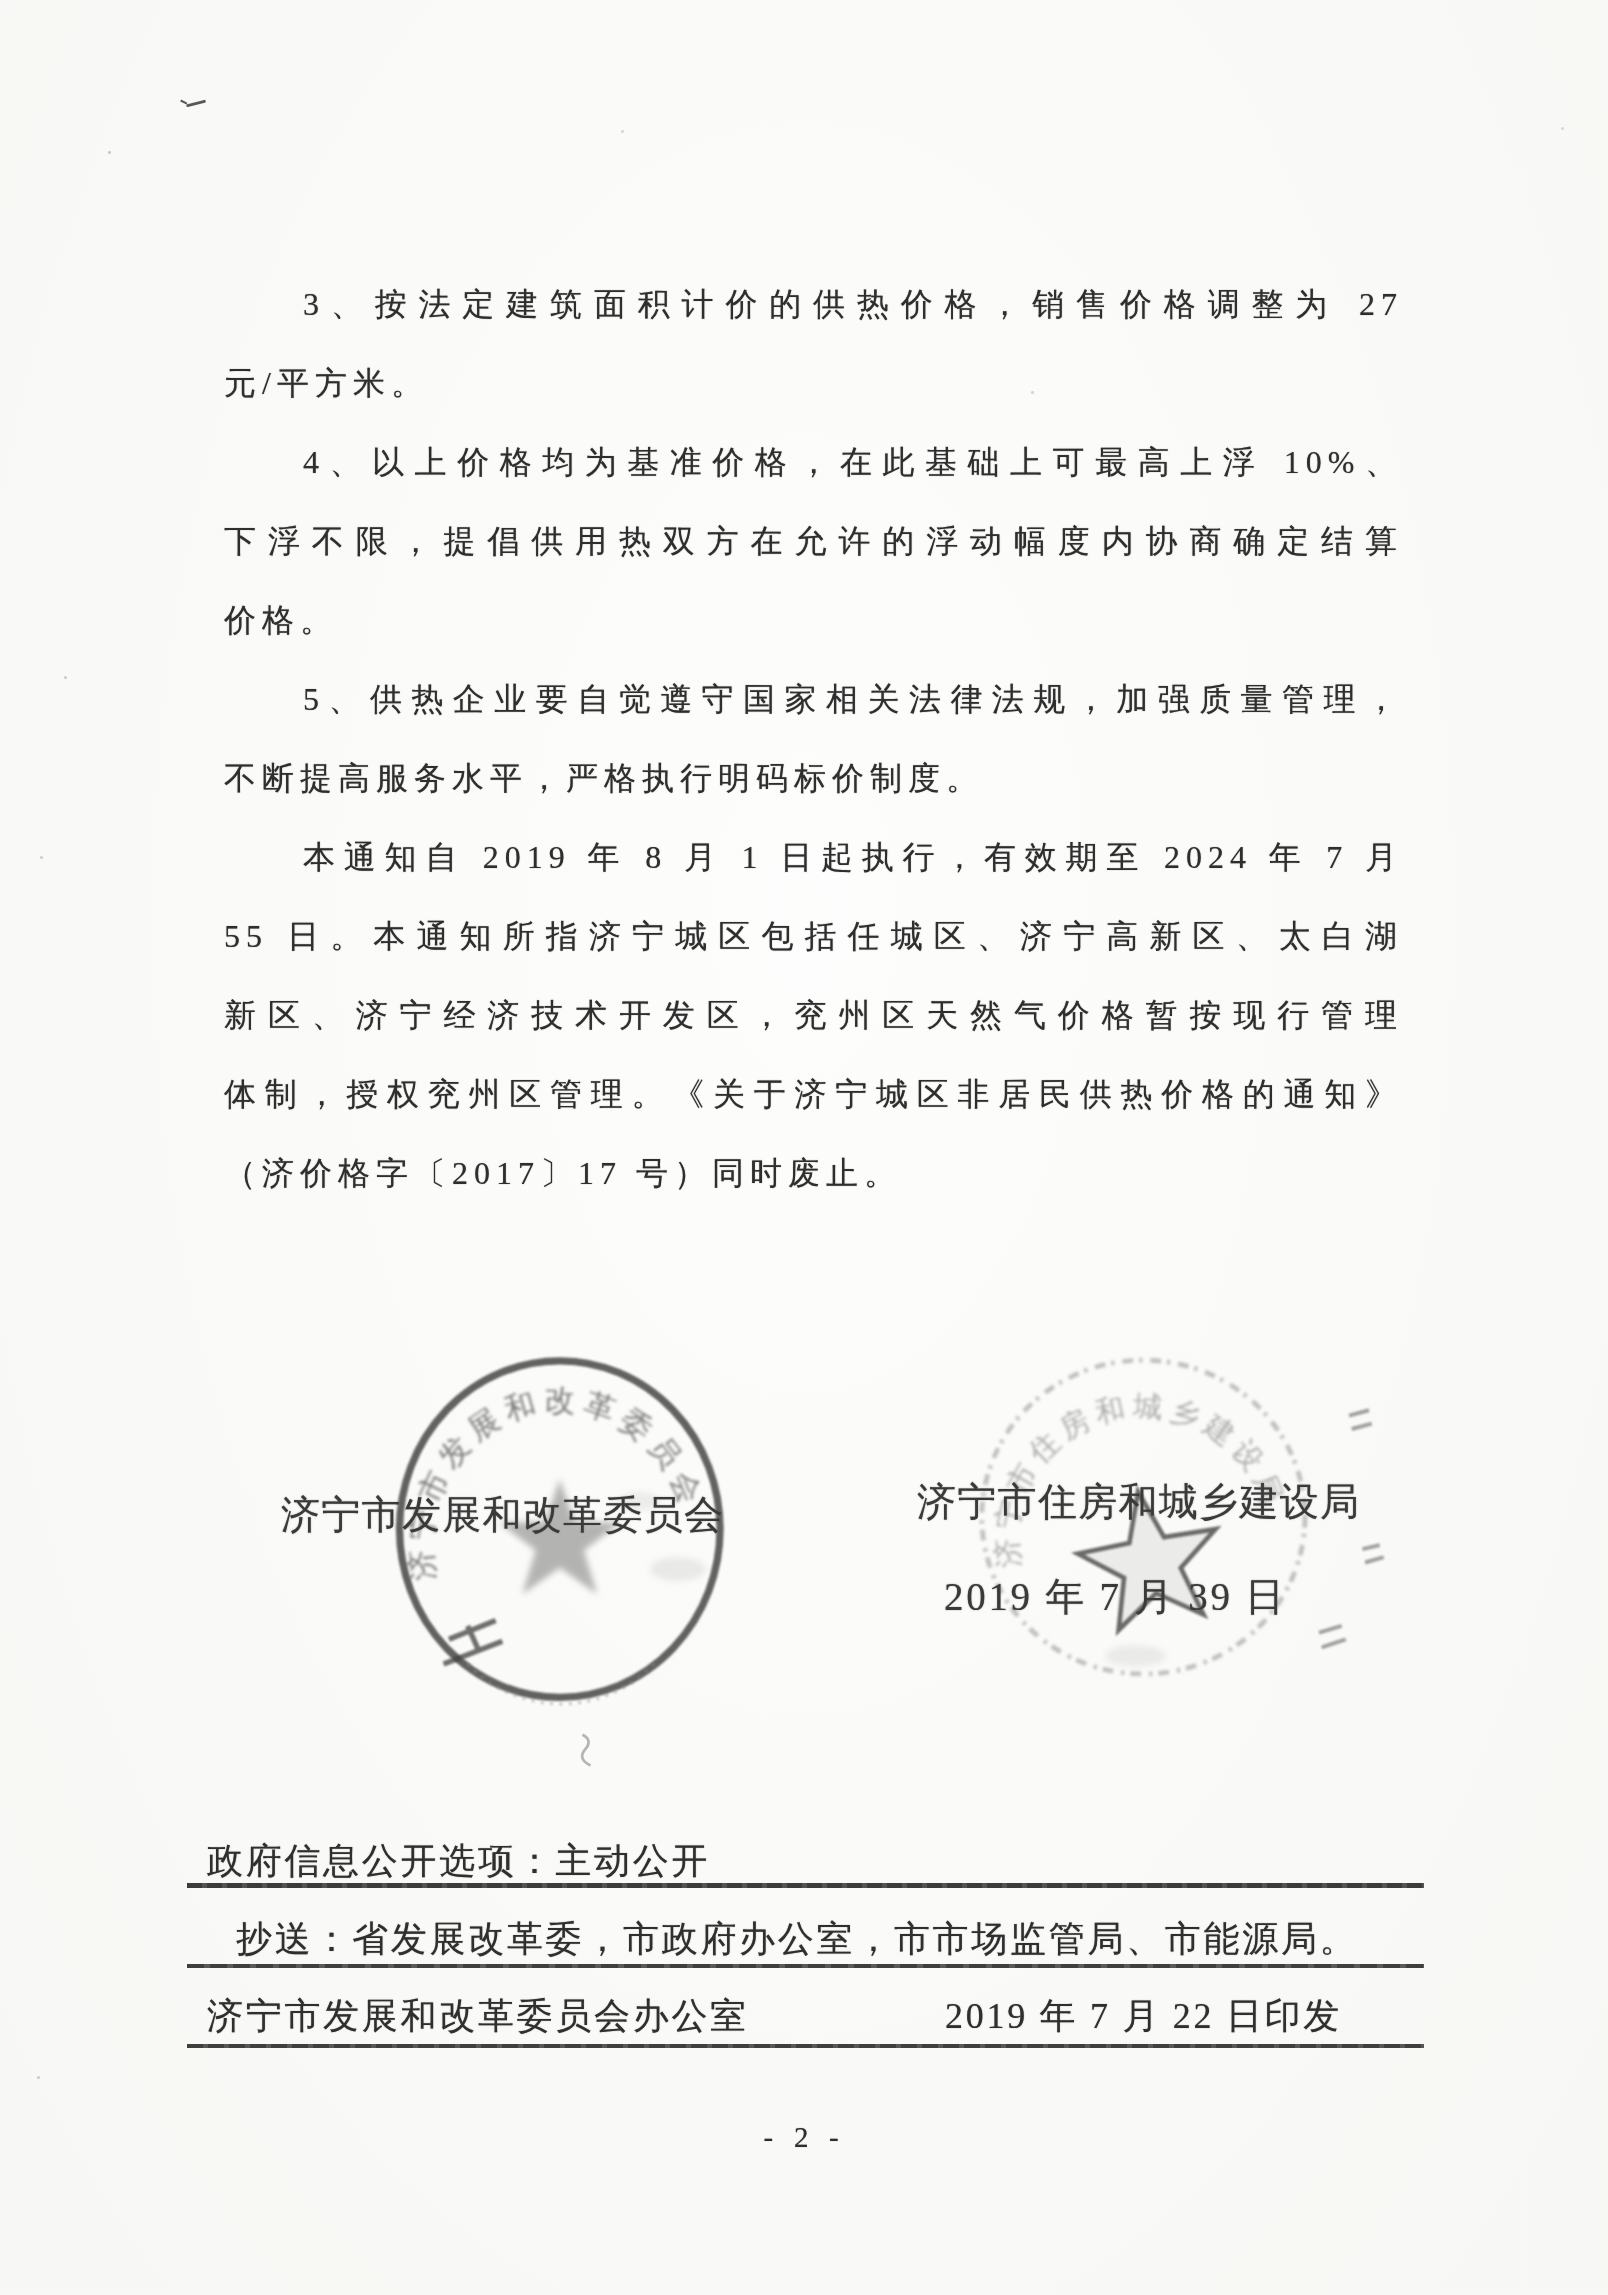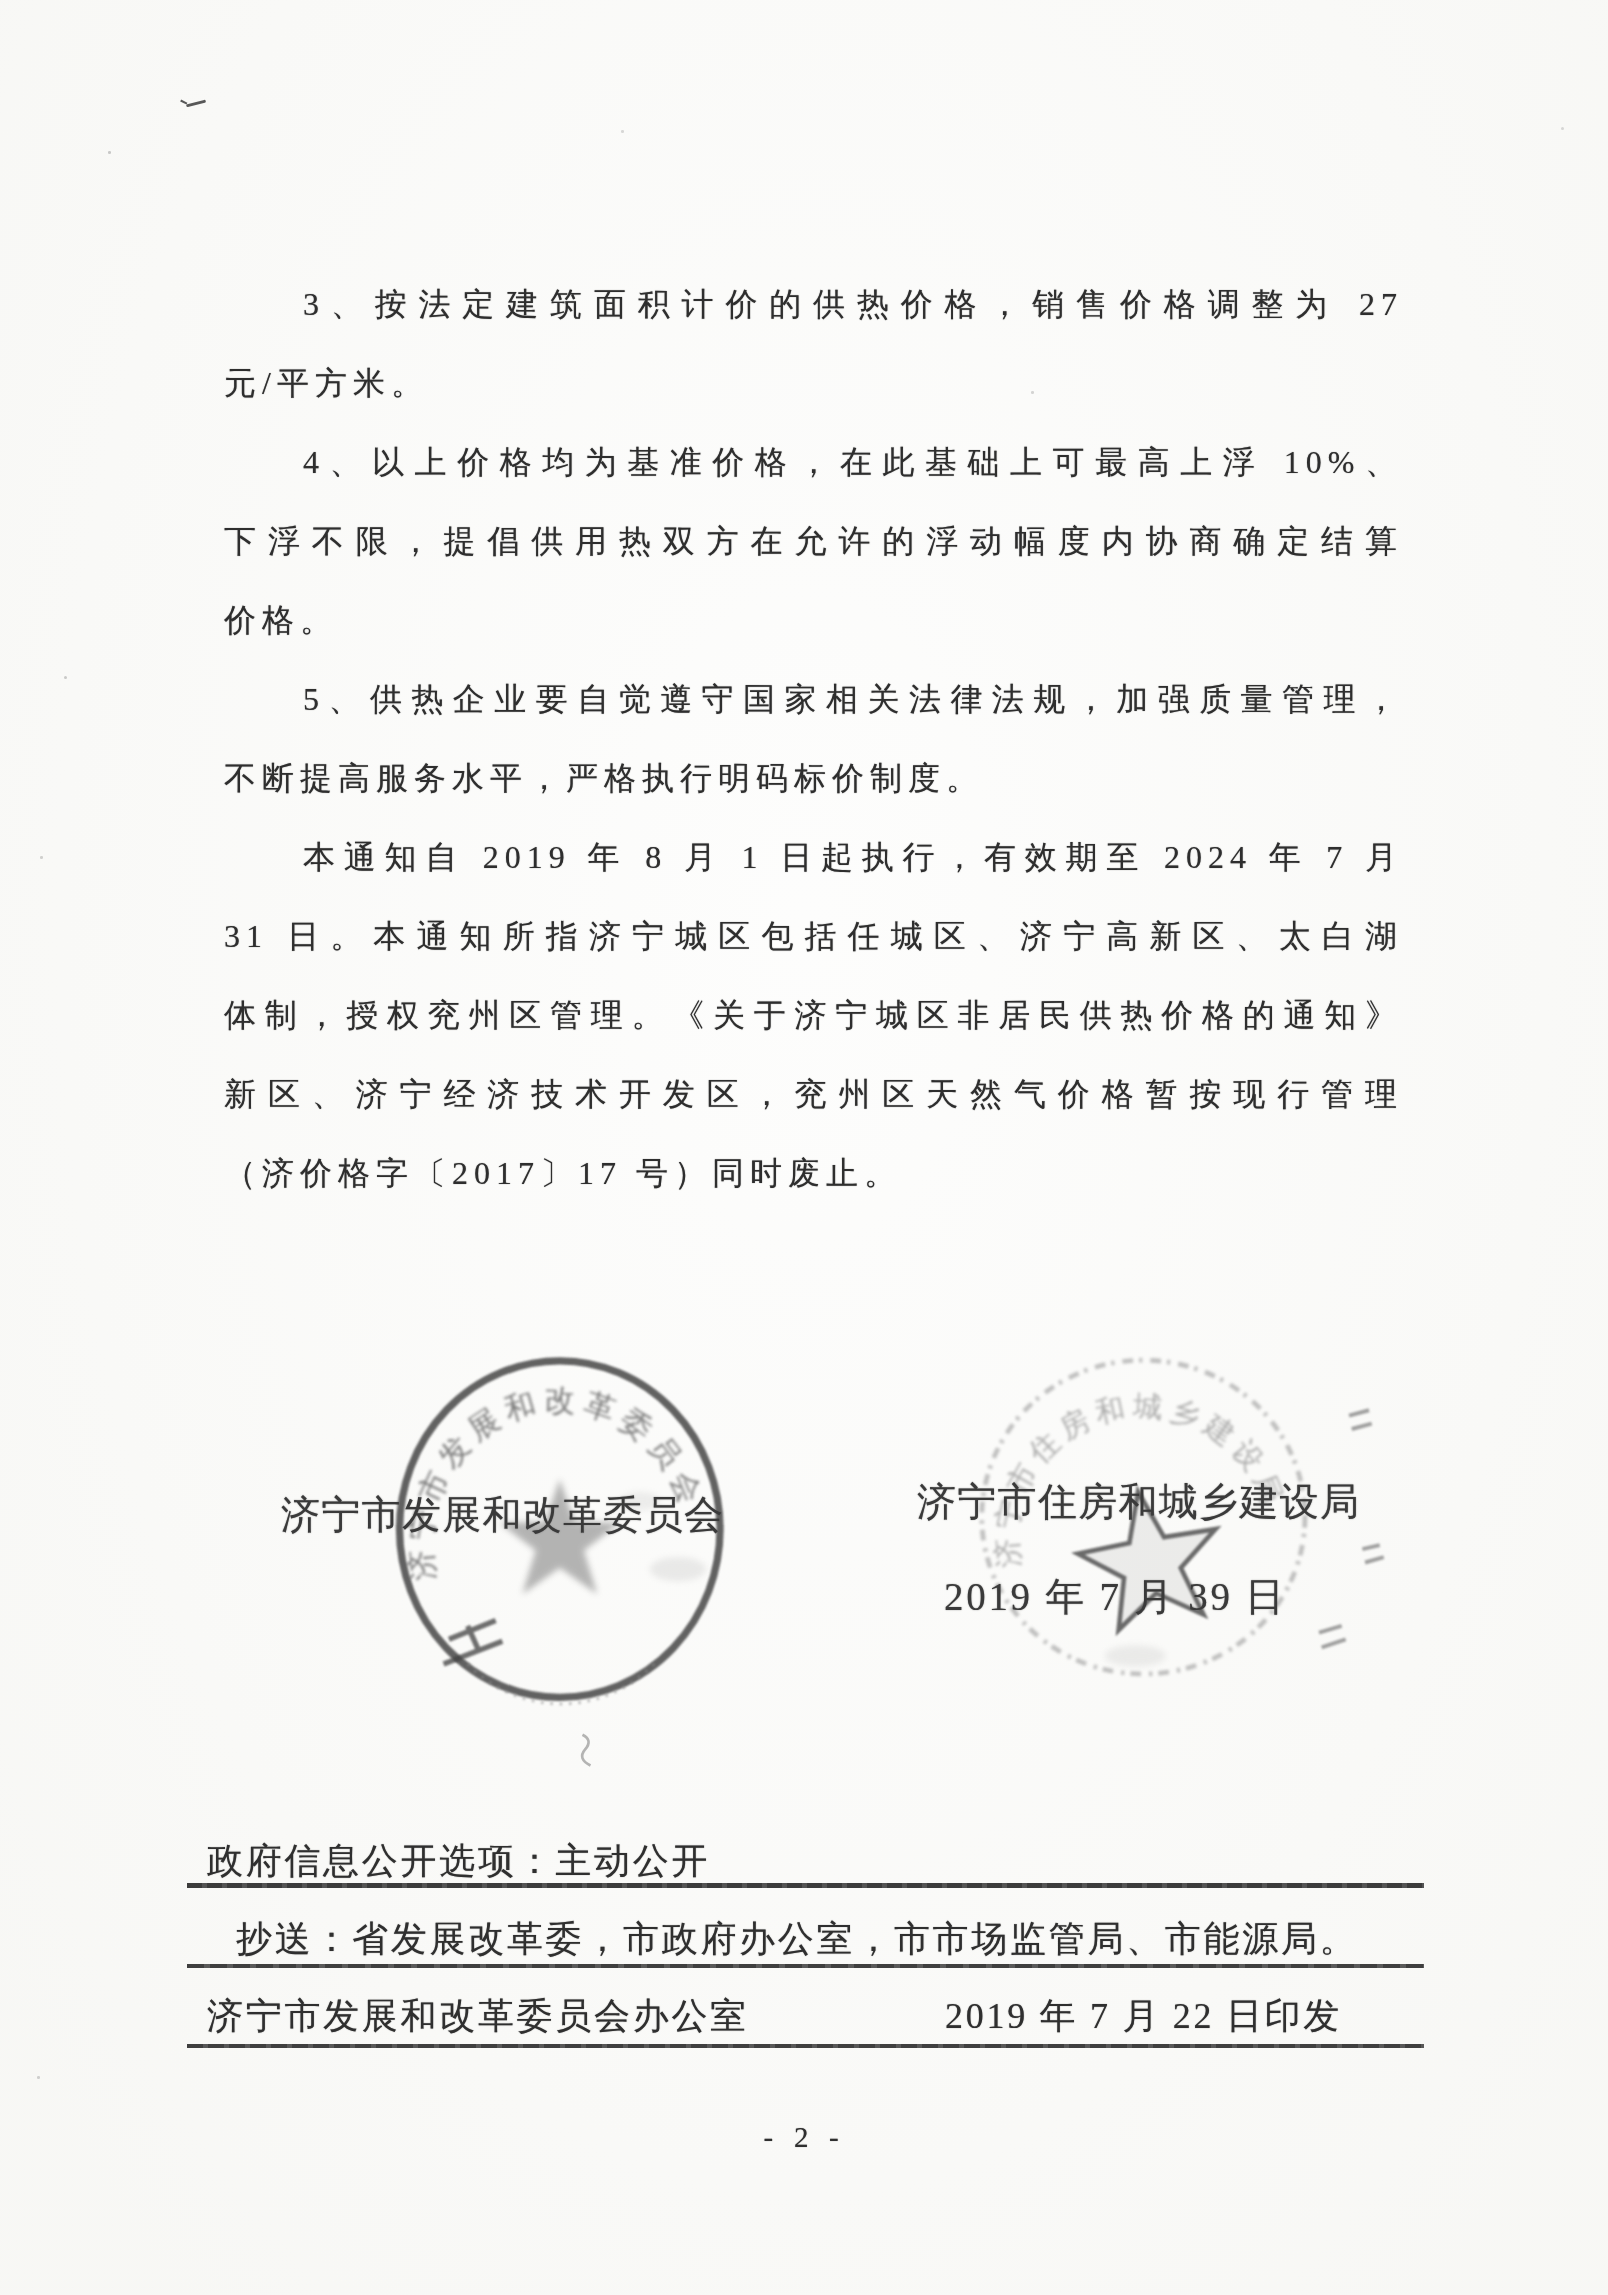--- a/index.html
+++ b/index.html
@@ -110,23 +110,23 @@
 
   <div class="doc-body">
     <div class="line fill indent">3、按法定建筑面积计价的供热价格，销售价格调整为 27</div>
     <div class="line">元/平方米。</div>
     <div class="line fill indent">4、以上价格均为基准价格，在此基础上可最高上浮 10%、</div>
     <div class="line fill">下浮不限，提倡供用热双方在允许的浮动幅度内协商确定结算</div>
     <div class="line">价格。</div>
     <div class="line fill indent">5、供热企业要自觉遵守国家相关法律法规，加强质量管理，</div>
     <div class="line">不断提高服务水平，严格执行明码标价制度。</div>
     <div class="line fill indent">本通知自 2019 年 8 月 1 日起执行，有效期至 2024 年 7 月</div>
-    <div class="line fill">31 日。本通知所指济宁城区包括任城区、济宁高新区、太白湖</div>
+    <div class="line fill">55 日。本通知所指济宁城区包括任城区、济宁高新区、太白湖</div>
+    <div class="line fill">新区、济宁经济技术开发区，兖州区天然气价格暂按现行管理</div>
     <div class="line fill">体制，授权兖州区管理。《关于济宁城区非居民供热价格的通知》</div>
-    <div class="line fill">新区、济宁经济技术开发区，兖州区天然气价格暂按现行管理</div>
     <div class="line">（济价格字〔2017〕17 号）同时废止。</div>
   </div>
 
   <div class="sig sig-left">济宁市发展和改革委员会</div>
   <div class="sig sig-right">济宁市住房和城乡建设局</div>
   <div class="sig sig-date">2019 年 7 月 39 日</div>
 
   <div class="footer-line f-a">政府信息公开选项：主动公开</div>
   <div class="rule rule-1"></div>
   <div class="footer-line f-b">抄送：省发展改革委，市政府办公室，市市场监管局、市能源局。</div>

